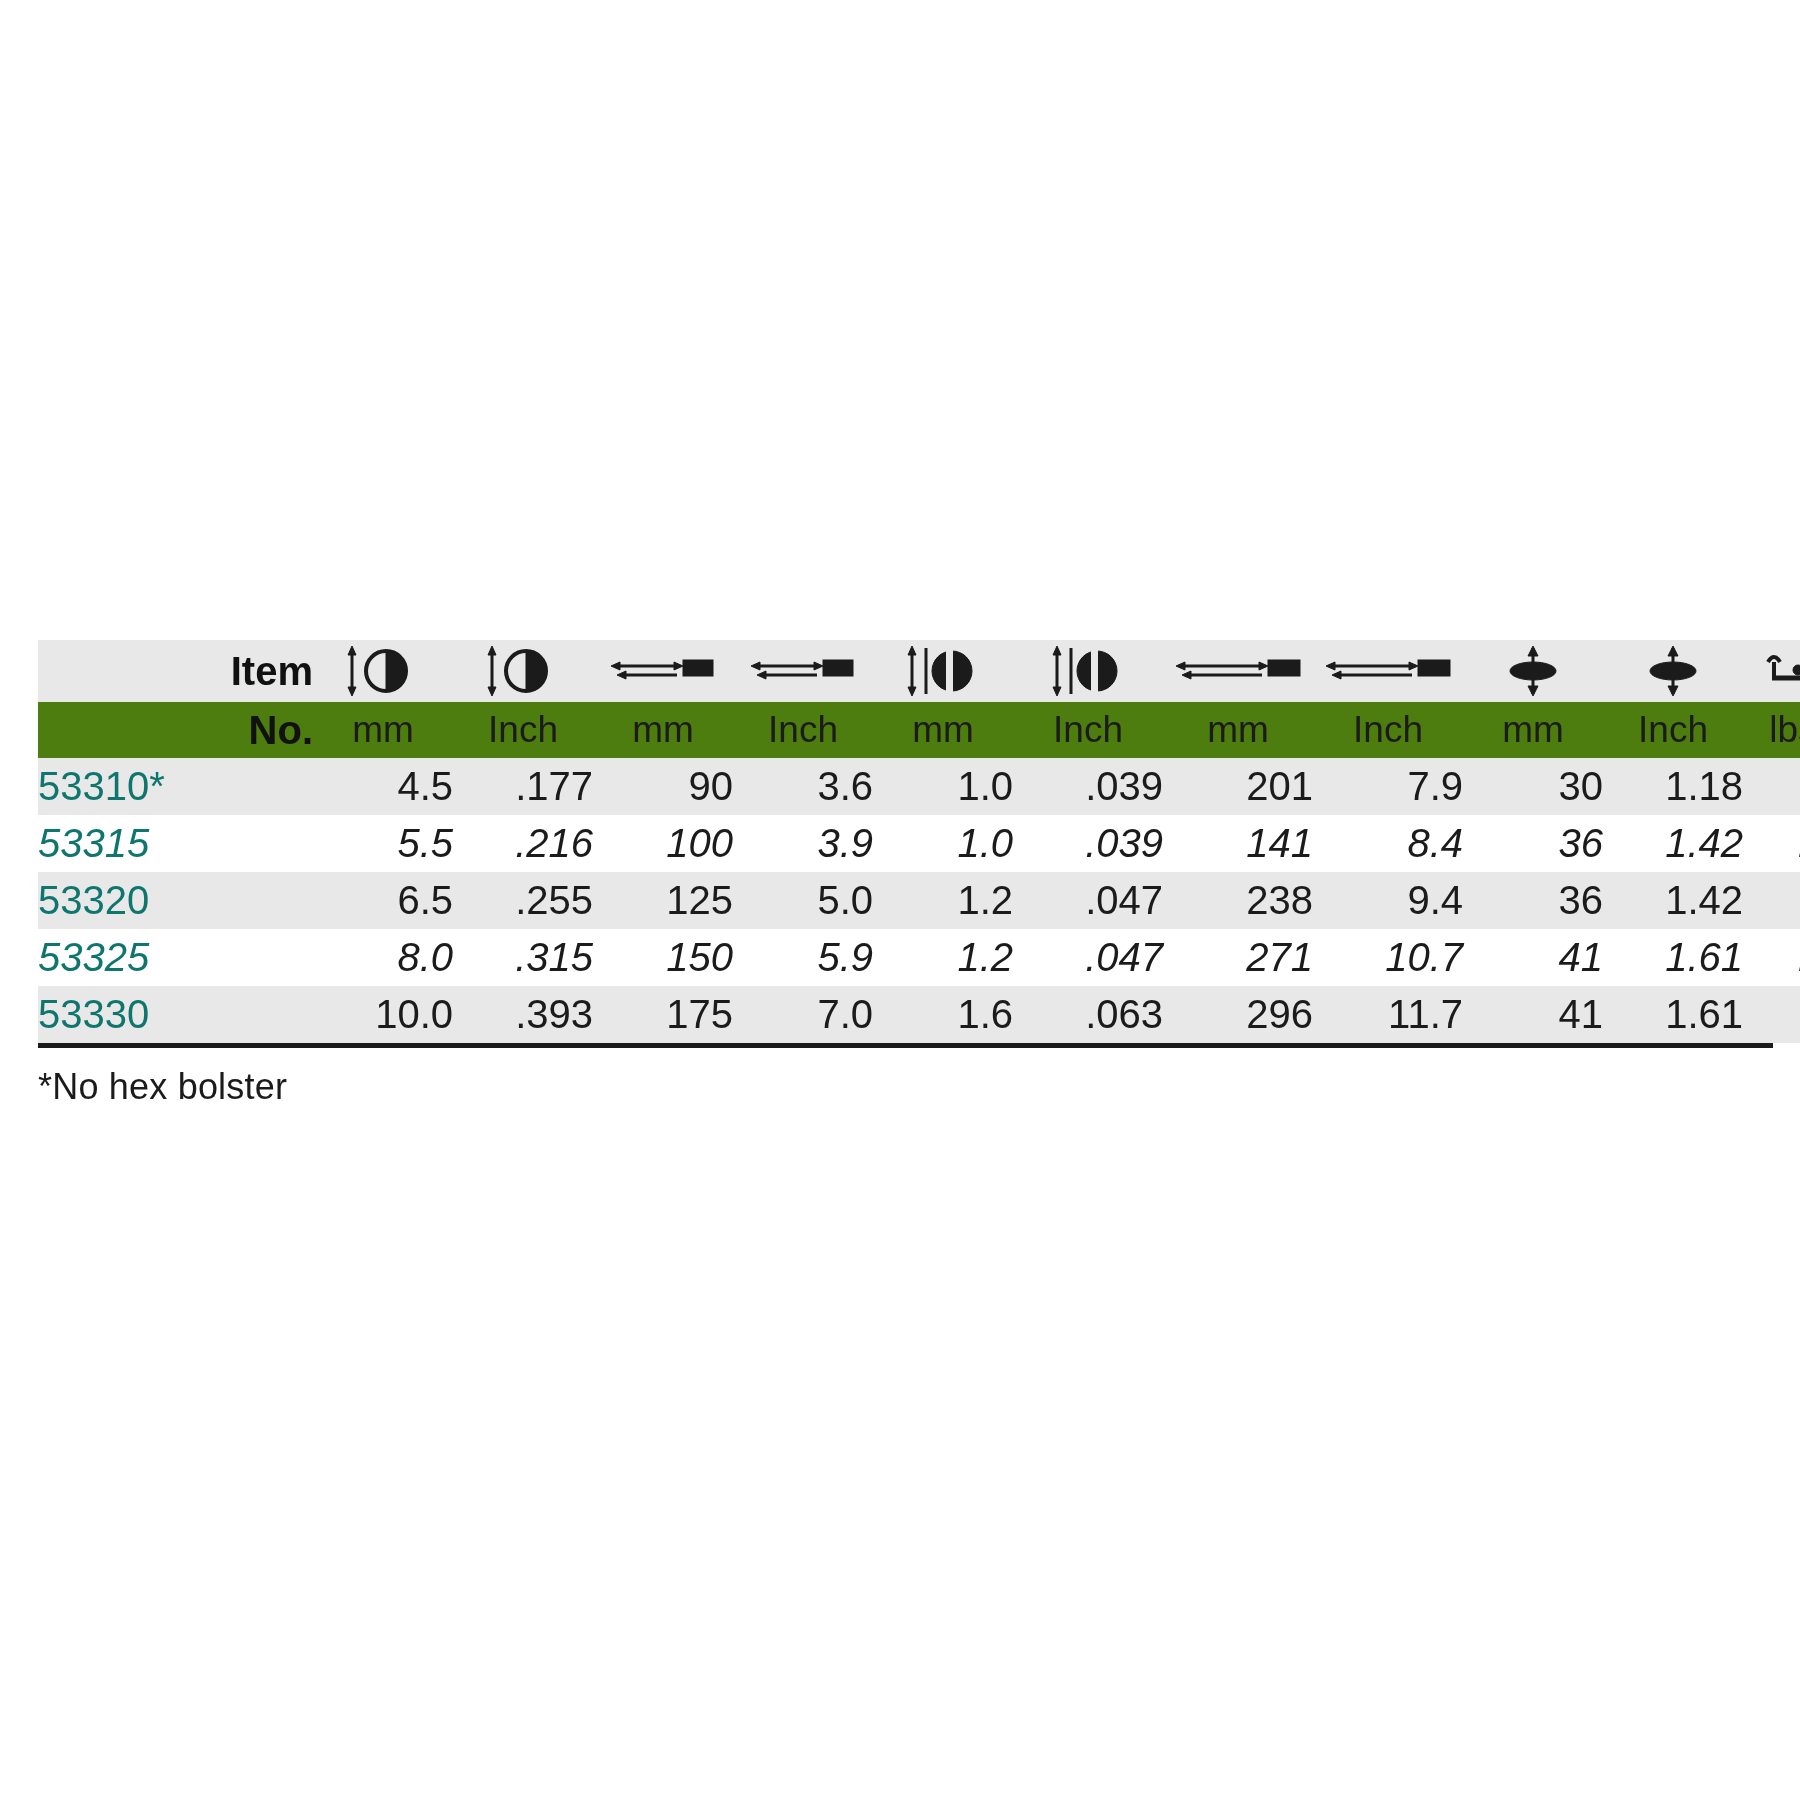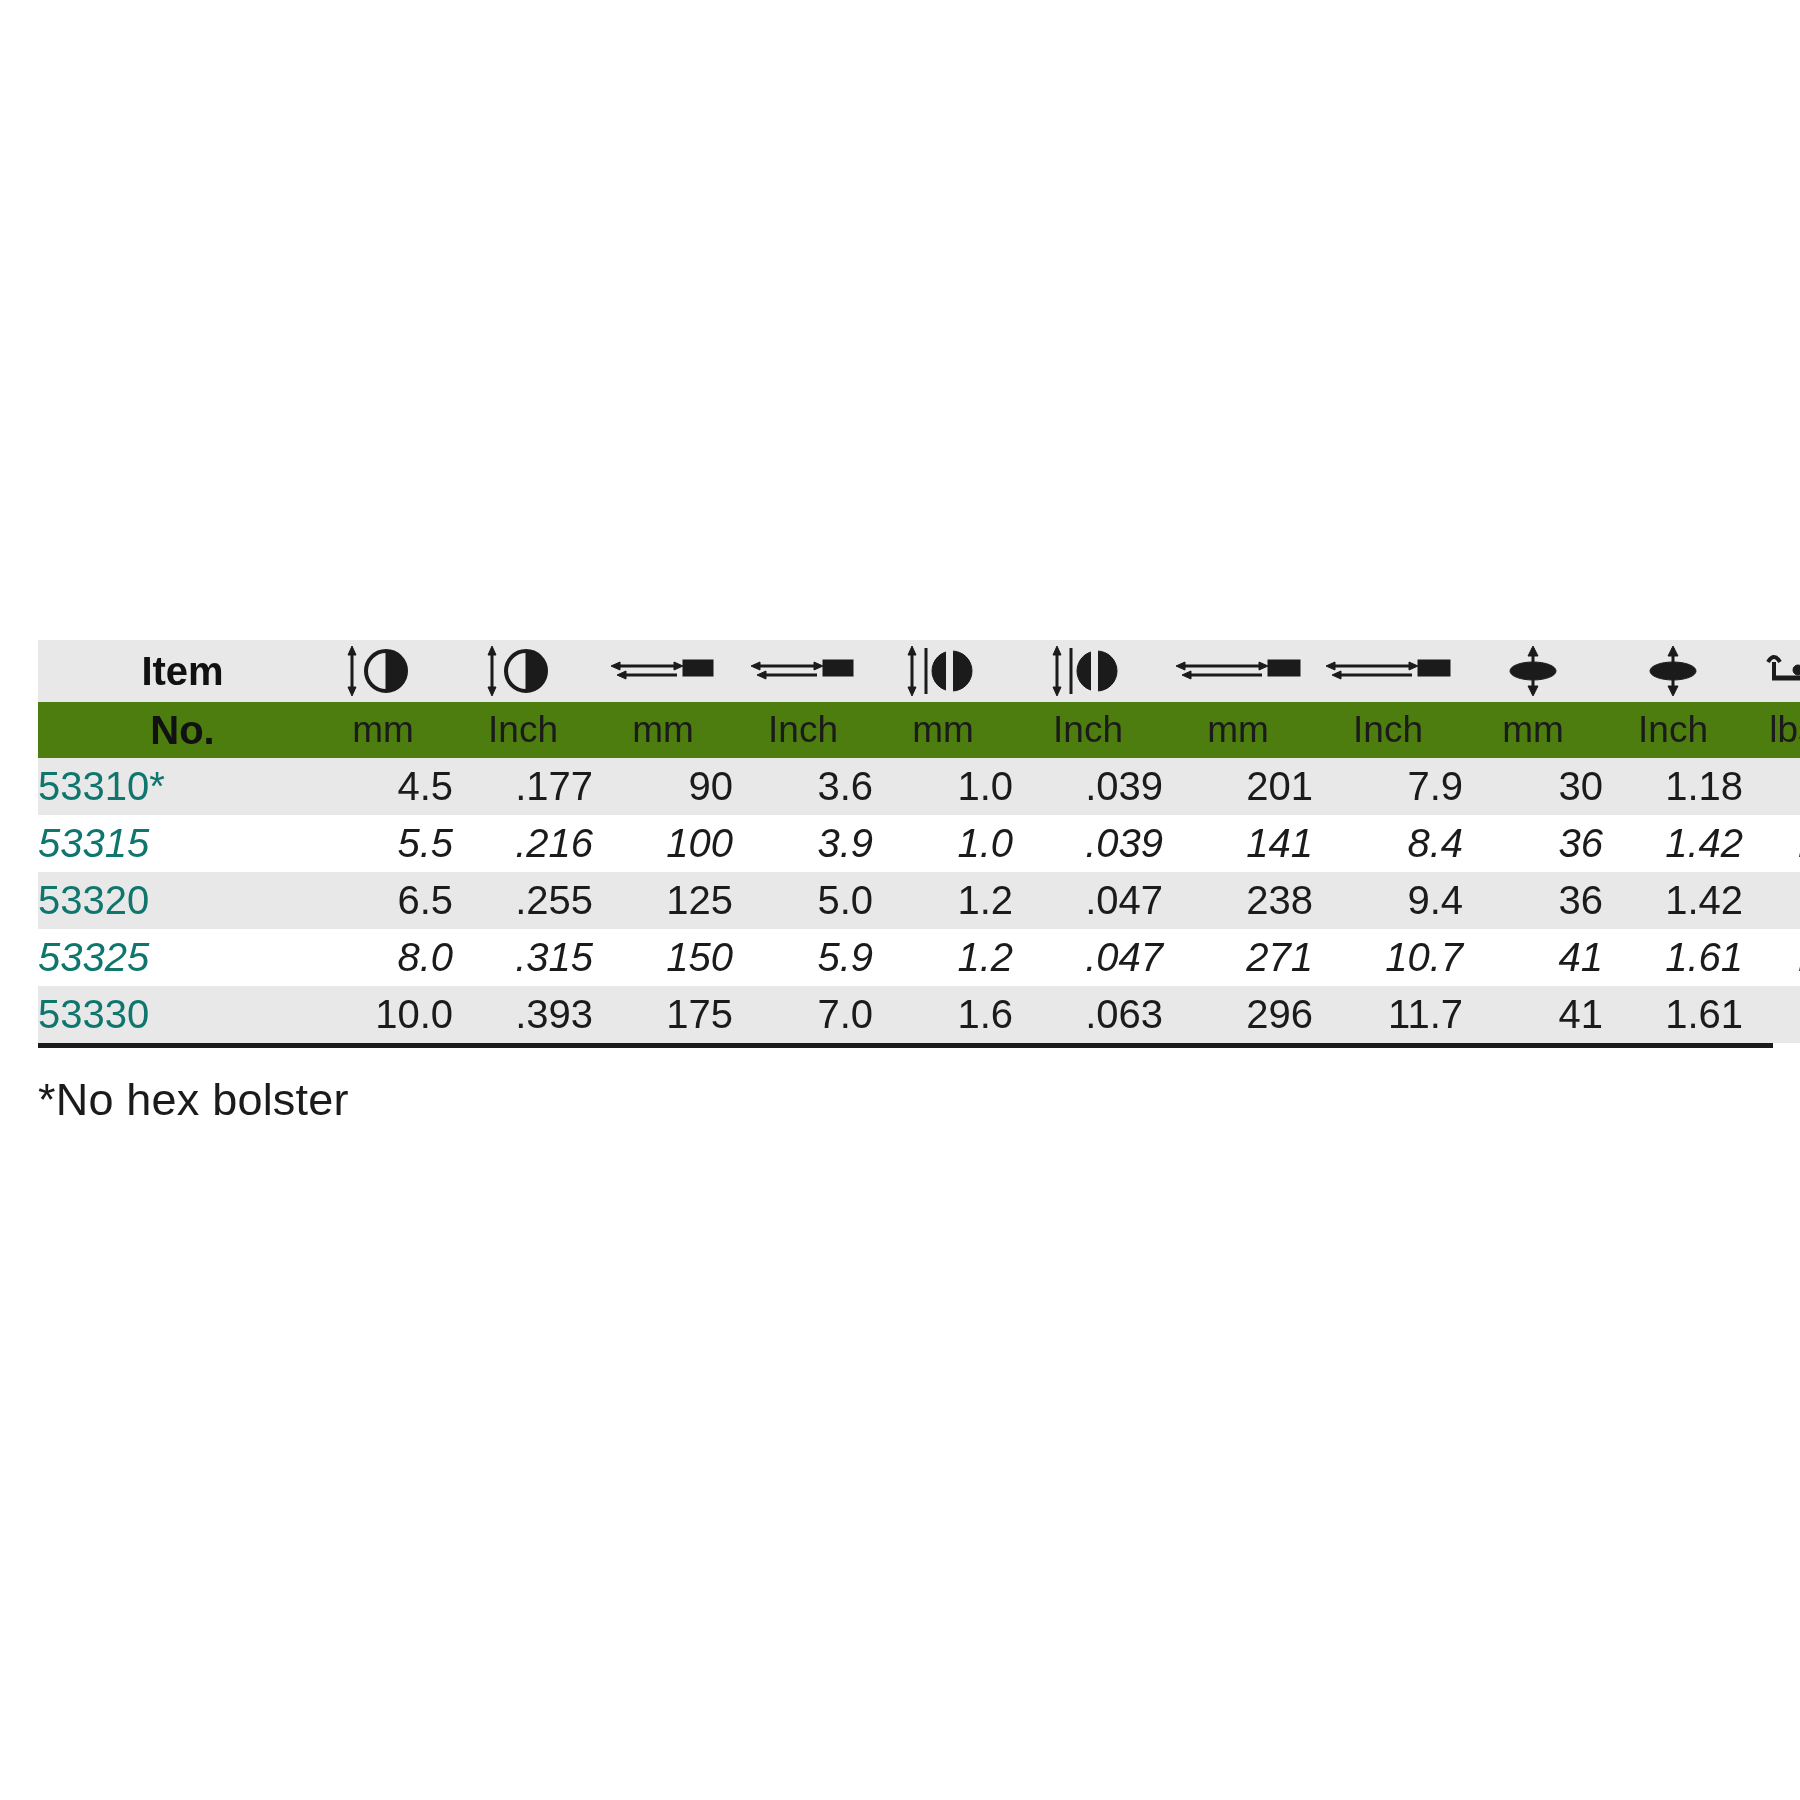--- a/index.html
+++ b/index.html
@@ -48,21 +48,21 @@
     text-align: center;
   }
   .hdr-units td {
     background: #4d7c0f;
     height: 56px;
     text-align: center;
     font-size: 37px;
     color: #1b1b1b;
   }
   .hdr-icons td.itemcell, .hdr-units td.itemcell {
-    text-align: center;
+    text-align: right;
     padding-left: 14px;
     font-size: 40px;
     font-weight: bold;
     color: #111;
     margin-top: 24px;
   }
   td.itemcell {
     text-align: left;
     padding-left: 14px;
     font-size: 40px;
@@ -75,22 +75,22 @@
     font-size: 40px;
     color: #1b1b1b;
   }
   .bottom-rule {
     width: 1735px;
     height: 5px;
     background: #1b1b1b;
     margin-top: 0px;
   }
   .footnote {
-    margin-top: 26px;
-    font-size: 45px;
+    margin-top: 18px;
+    font-size: 36px;
     color: #1b1b1b;
     letter-spacing: 0.2px;
   }
   .icon-svg { display: block; margin: 0 auto; }
 </style>
 </head>
 <body>
 
 <div id="sheet">
   <div id="table-wrap">

